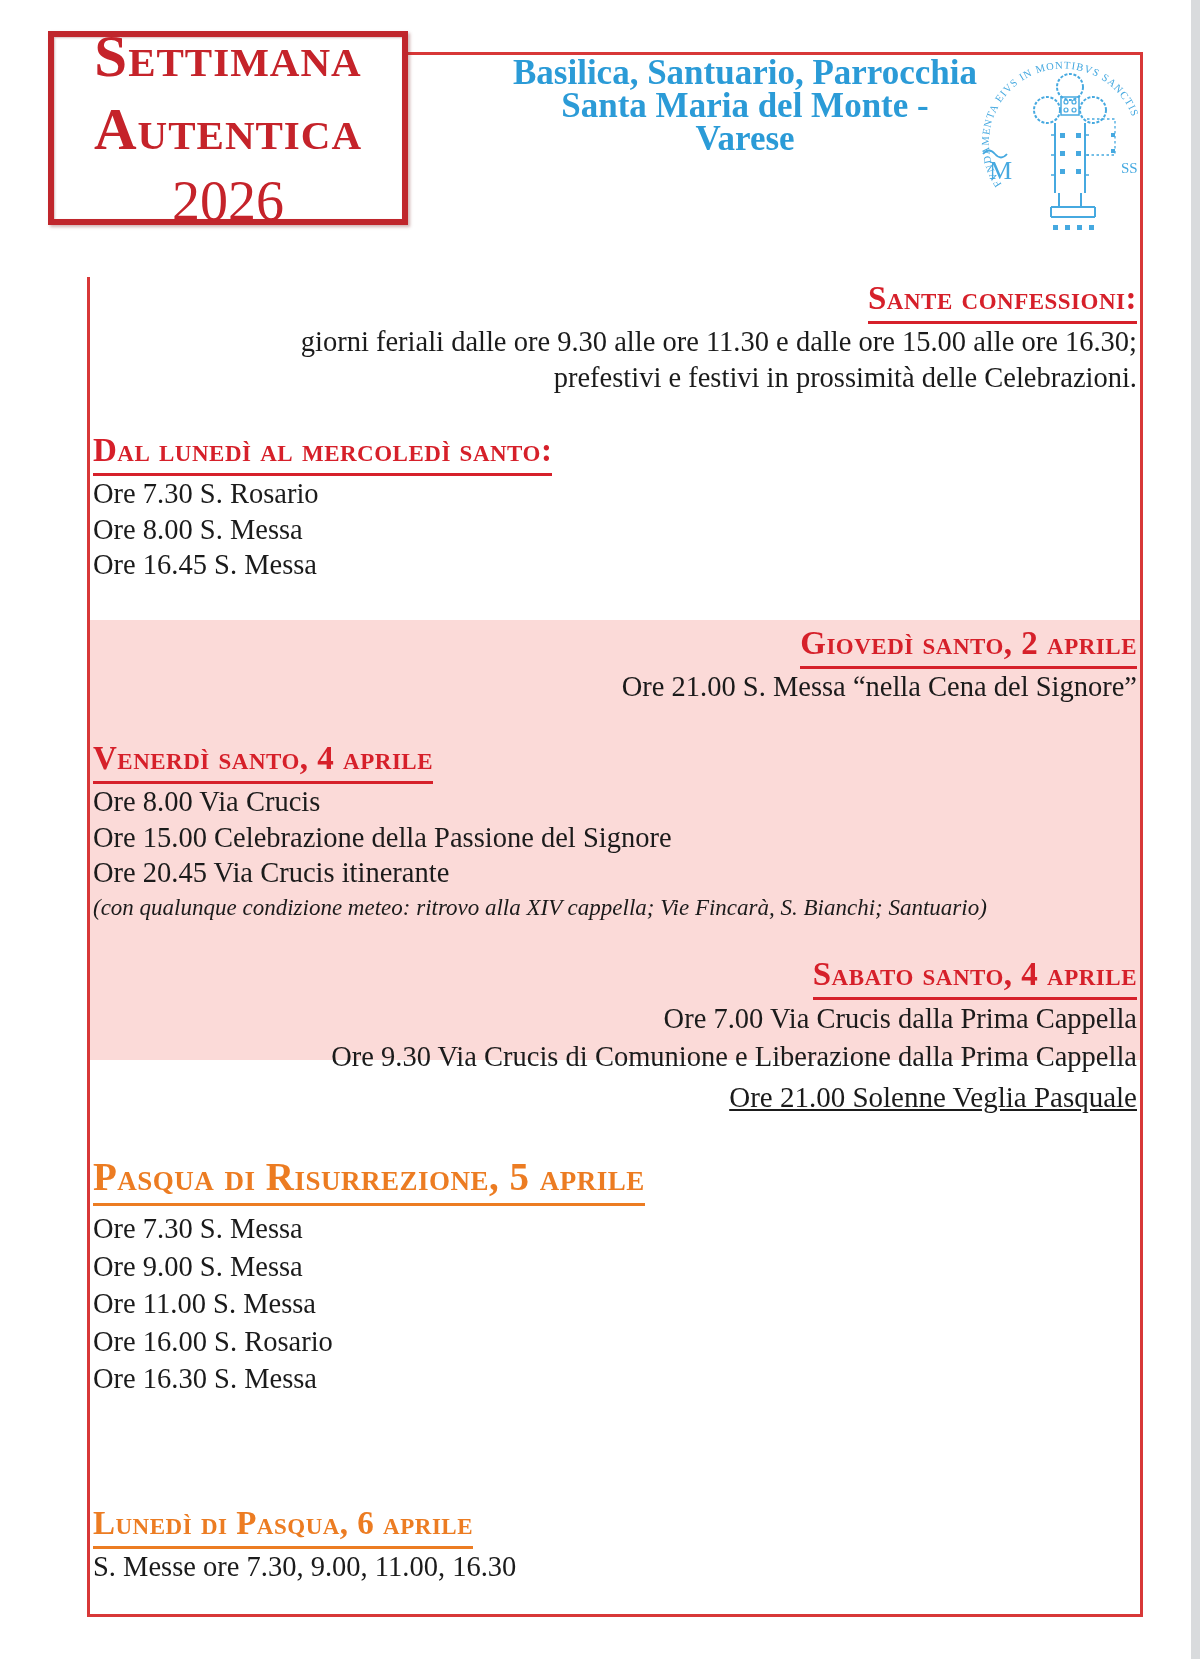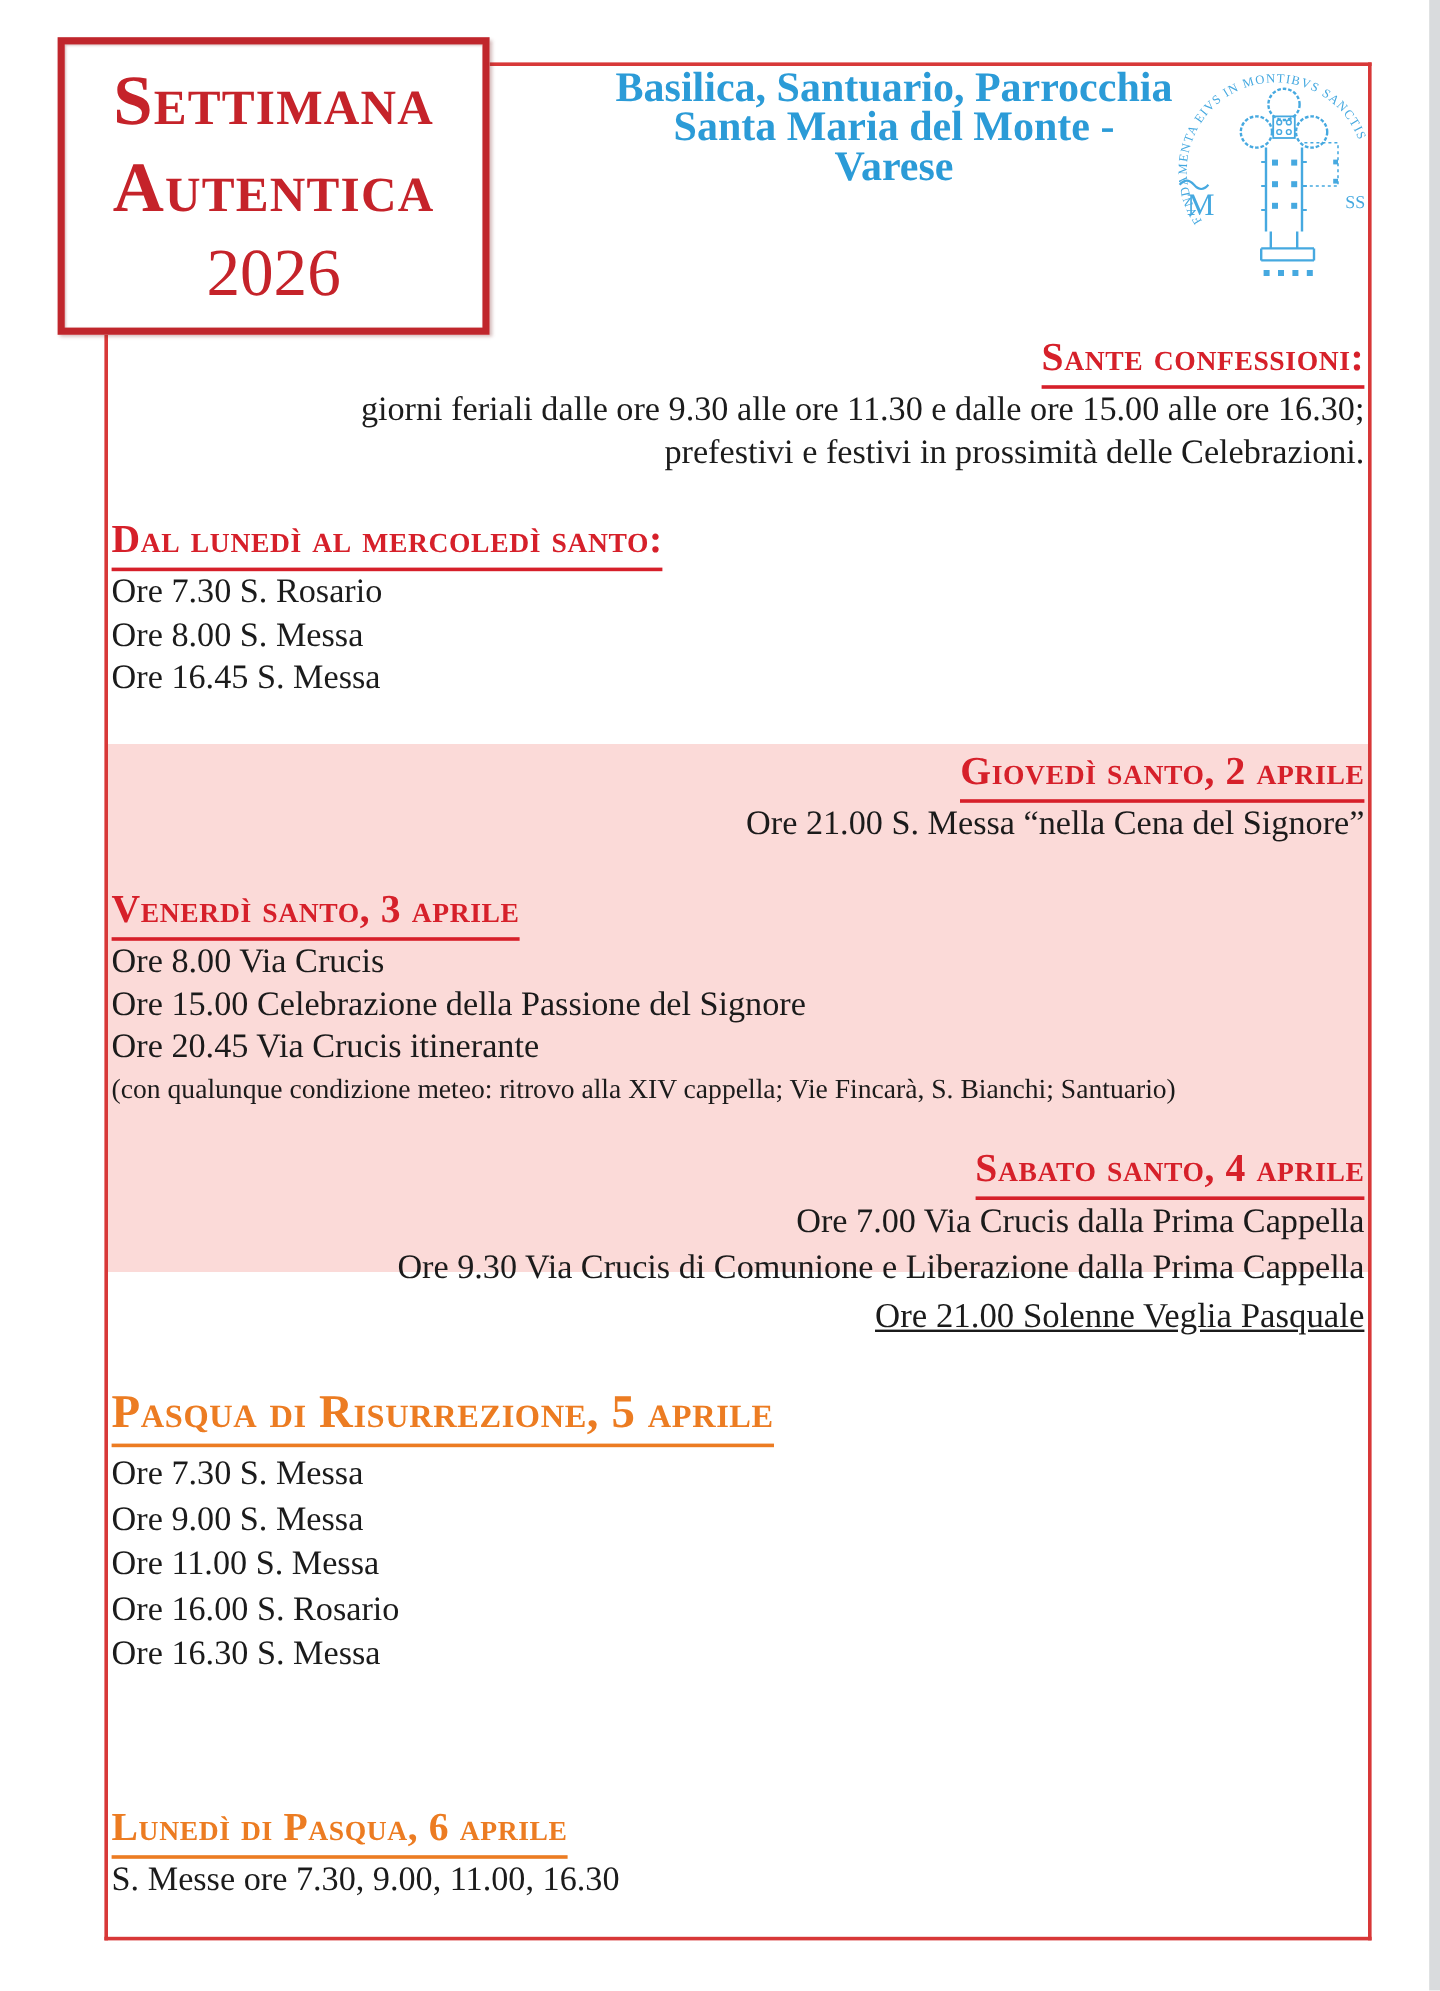--- a/index.html
+++ b/index.html
@@ -10,21 +10,21 @@
   
   .edge-strip{position:absolute;right:0;top:0;width:9px;height:1659px;background:#d9dbdd;}
   
   .fline{position:absolute;background:#d83838;z-index:2;}
   .frame-top{left:406px;top:52px;width:737px;height:3px;}
   .frame-right{left:1140px;top:52px;width:3px;height:1565px;}
   .frame-left{left:87px;top:277px;width:3px;height:1340px;}
   .frame-bottom{left:87px;top:1614px;width:1056px;height:3px;}
   
   .title-box{
-    position:absolute;left:48px;top:31px;width:360px;height:248px;background:#fff;
+    position:absolute;left:48px;top:31px;width:360px;height:194px;background:#fff;
     border:6px solid #c0262c;box-sizing:border-box;z-index:3;
     display:flex;flex-direction:column;justify-content:center;text-align:center;
     box-shadow:2px 2px 3px rgba(120,40,40,.35), inset 1px 1px 2px rgba(120,40,40,.3);
   }
   .title-line{font-size:59px;line-height:73px;font-weight:bold;color:#c5232a;font-variant:small-caps;letter-spacing:1px;}
   .title-year{font-size:56px;line-height:70px;font-weight:normal;color:#c5232a;}
   
   .org-header{position:absolute;left:510px;top:56px;width:470px;text-align:center;
     color:#2b9bd7;font-weight:bold;font-size:35px;line-height:33px;z-index:1;}
   
@@ -35,21 +35,21 @@
   .sec{position:absolute;z-index:1;}
   .al-r{text-align:right;}
   .al-c{text-align:left;}
   .h{font-size:33px;line-height:44px;font-weight:bold;font-variant:small-caps;letter-spacing:.5px;}
   .h-lg{font-size:39px;line-height:50px;}
   .red{color:#d6202a;}
   .orange{color:#ec7c22;}
   .hu{display:inline-block;border-bottom:3px solid currentColor;padding-bottom:1px;}
   .ln{font-size:28.5px;line-height:35.5px;}
   .ln-sp{line-height:37.5px;}
-  .note{font-size:23px;line-height:33px;}
+  .note{font-size:23px;line-height:33px;font-style:italic;}
   .sec-confessioni{left:93px;top:276px;width:1044px;}
   .sec-weekdays{left:93px;top:428px;width:760px;}
   .sec-giovedi{left:93px;top:621px;width:1044px;}
   .sec-venerdi{left:93px;top:736px;width:1044px;}
   .sec-sabato{left:93px;top:952px;width:1044px;}
   .sec-veglia{left:93px;top:1079px;width:1044px;font-size:29px;line-height:36px;text-decoration:underline;}
   .sec-pasqua{left:93px;top:1152px;width:1010px;}
   .sec-pasqua .h{margin-bottom:4px;}
   .sec-pasquetta{left:93px;top:1501px;width:820px;}
 </style>
@@ -138,21 +138,21 @@
     <div class="ln">Ore 8.00 S. Messa</div>
     <div class="ln">Ore 16.45 S. Messa</div>
   </div>
 
   <div class="sec sec-giovedi al-r">
     <div class="h red"><span class="hu">Giovedì santo, 2 aprile</span></div>
     <div class="ln">Ore 21.00  S. Messa “nella Cena del Signore”</div>
   </div>
 
   <div class="sec sec-venerdi">
-    <div class="h red"><span class="hu">Venerdì santo, 3 aprile</span></div>
+    <div class="h red"><span class="hu">Venerdì santo, 4 aprile</span></div>
     <div class="ln">Ore 8.00 Via Crucis</div>
     <div class="ln">Ore 15.00 Celebrazione della Passione del Signore</div>
     <div class="ln">Ore 20.45 Via Crucis itinerante</div>
     <div class="note">(con qualunque condizione meteo: ritrovo alla XIV cappella; Vie Fincarà, S. Bianchi; Santuario)</div>
   </div>
 
   <div class="sec sec-sabato al-r">
     <div class="h red"><span class="hu">Sabato santo, 4 aprile</span></div>
     <div class="ln ln-sp">Ore 7.00 Via Crucis dalla Prima Cappella</div>
     <div class="ln ln-sp">Ore 9.30 Via Crucis di Comunione e Liberazione dalla Prima Cappella</div>

